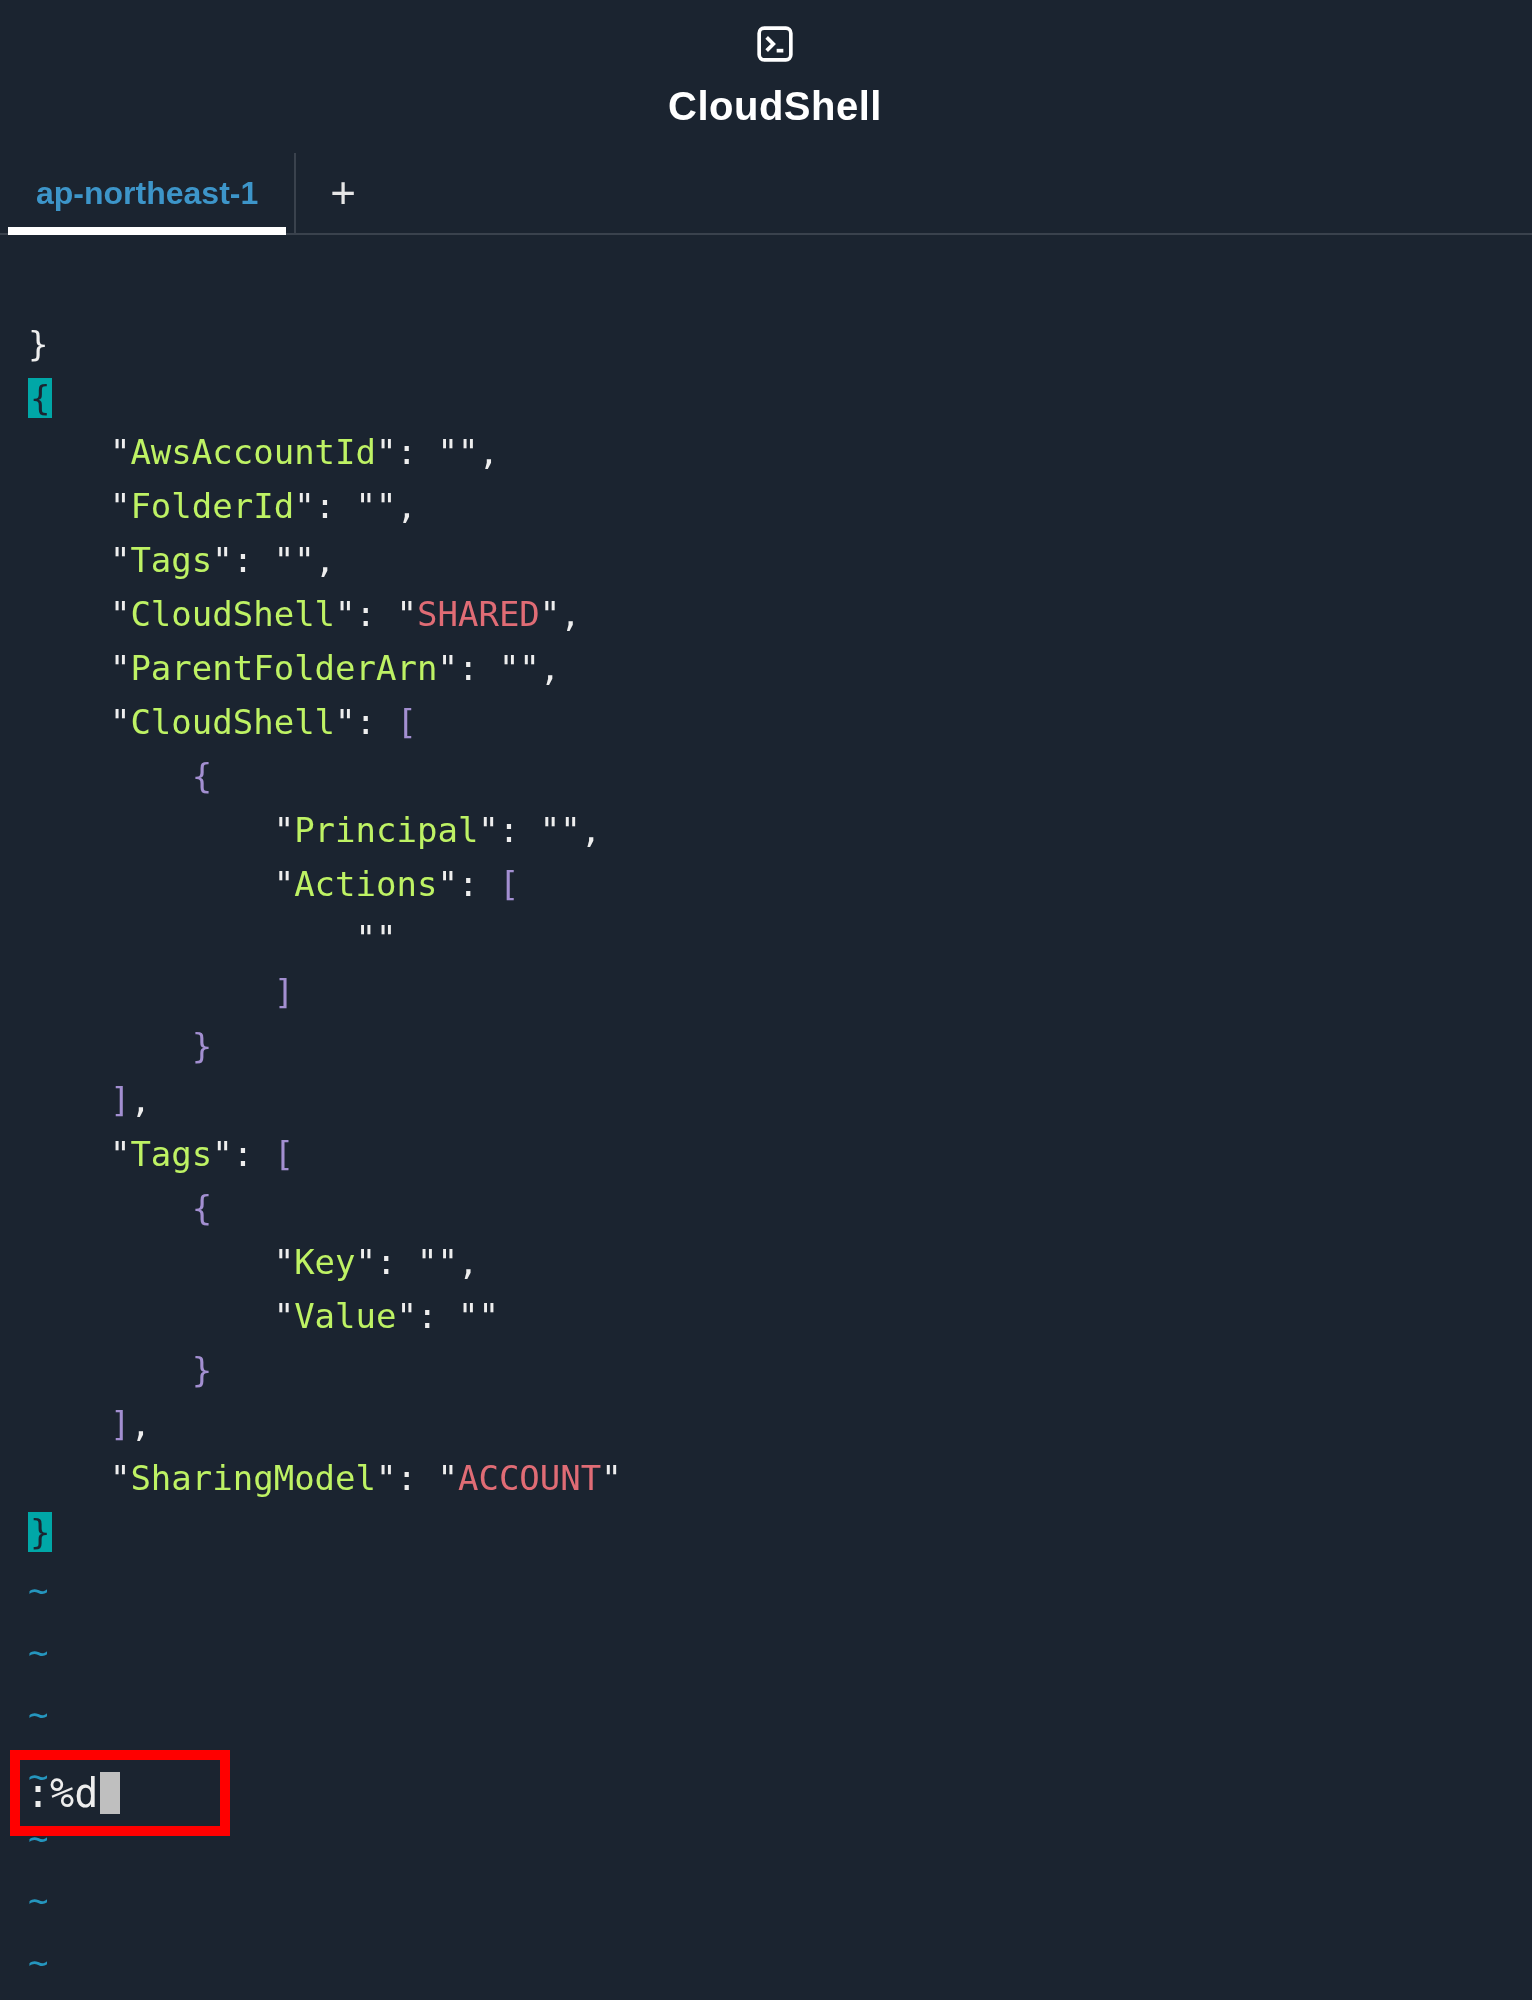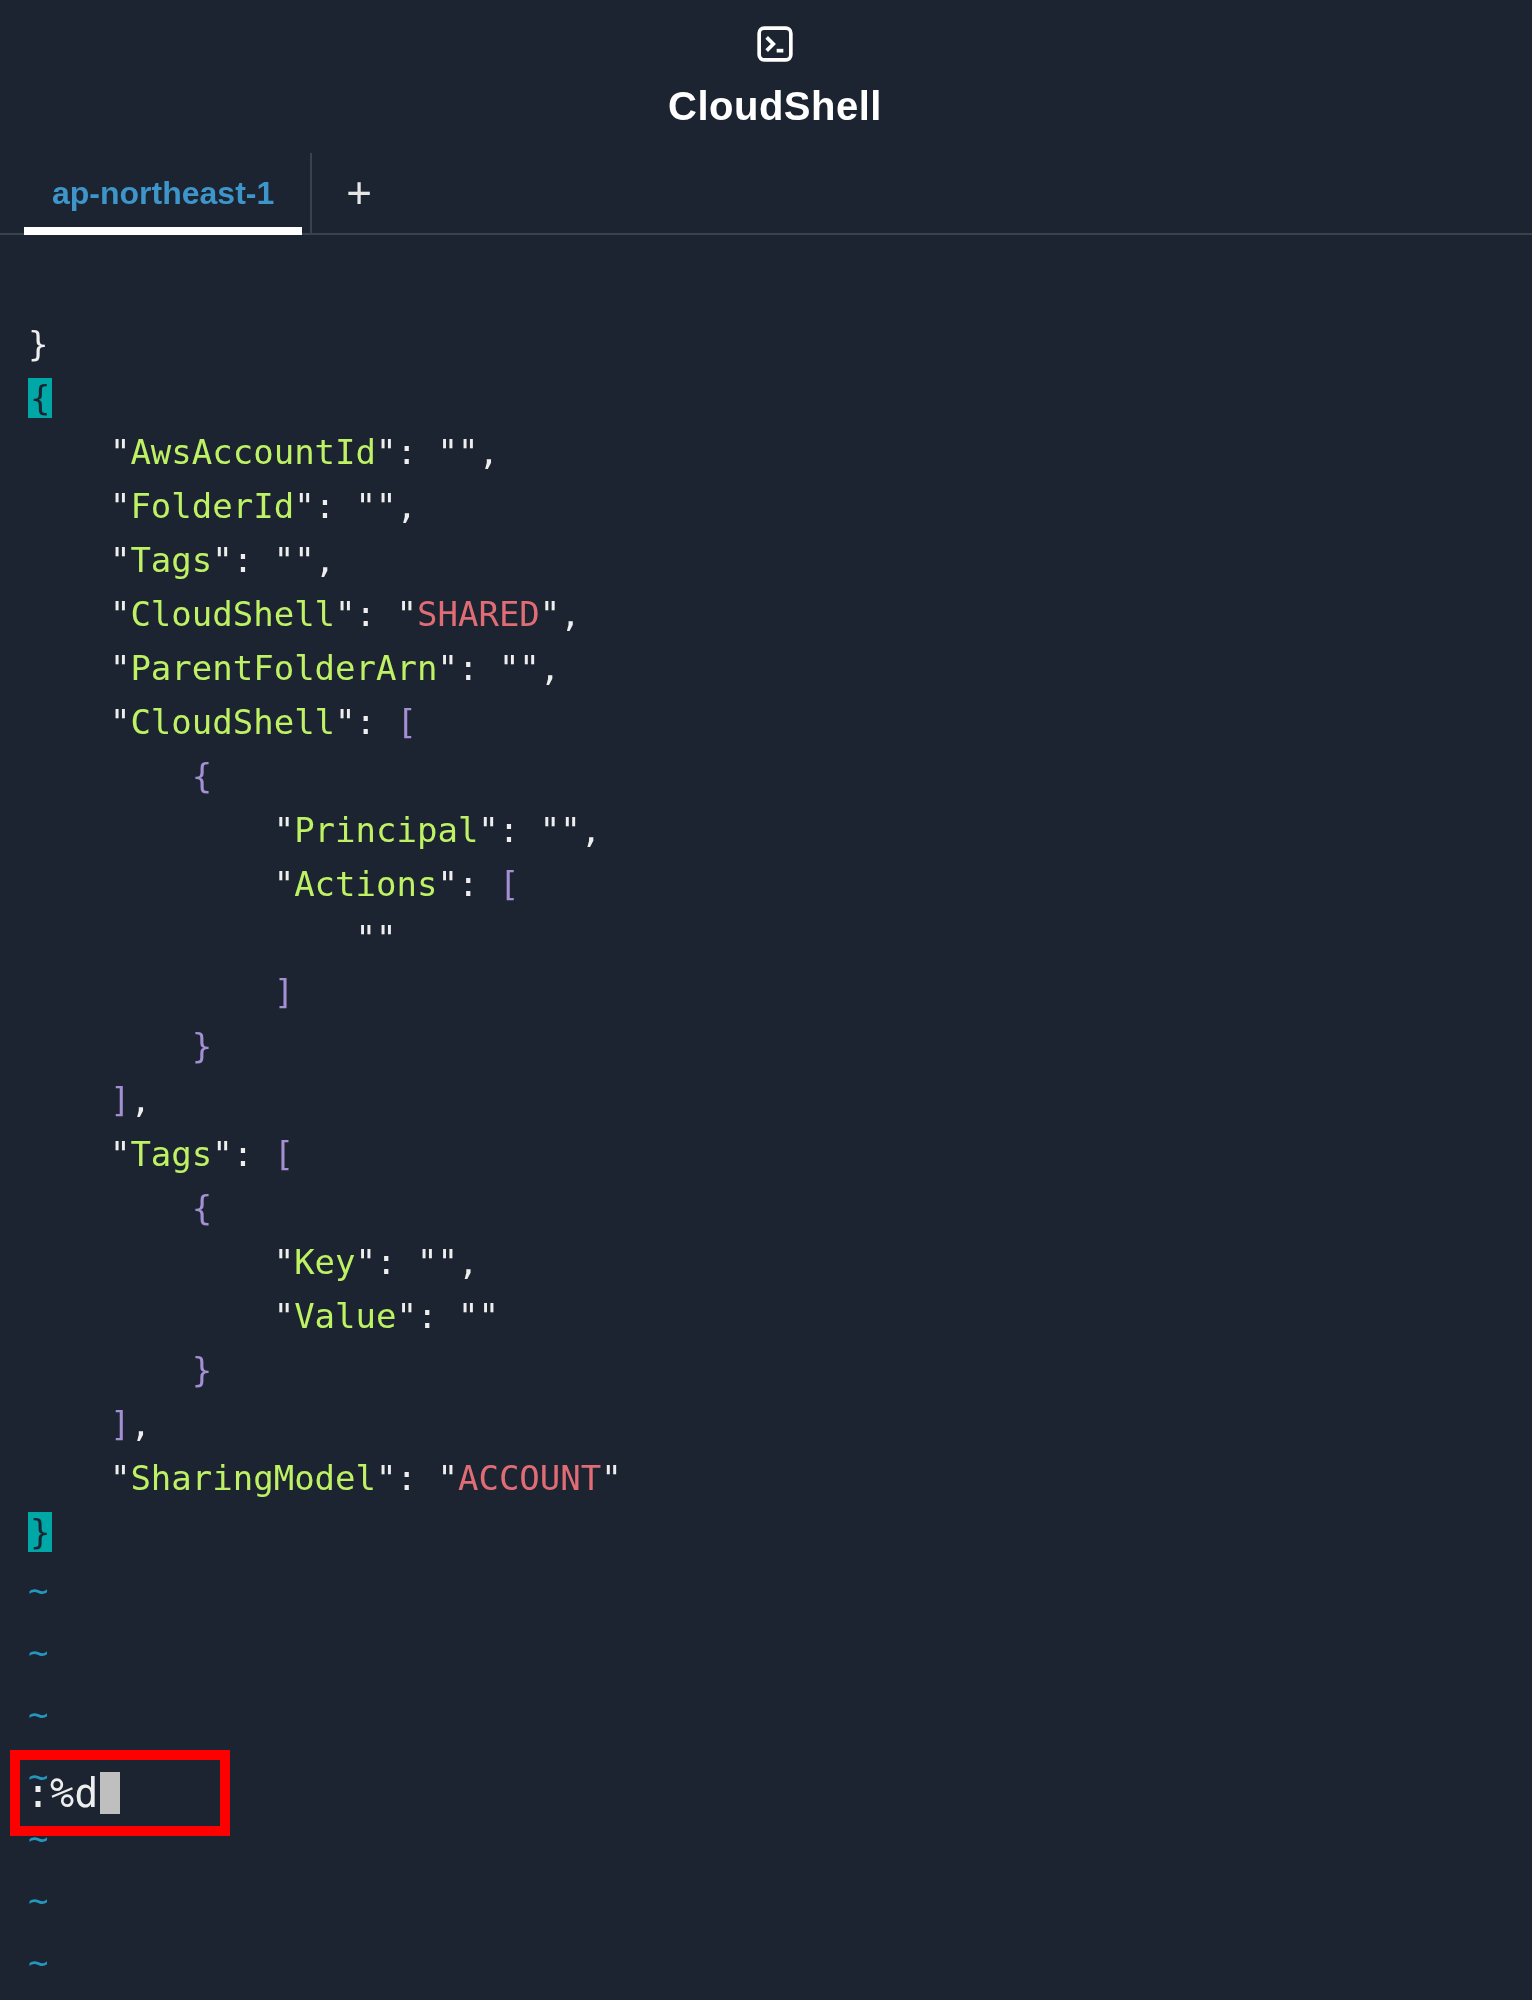--- a/index.html
+++ b/index.html
@@ -28,21 +28,21 @@
     font-weight: 700;
     letter-spacing: 0.5px;
   }
 
   
   .tabbar {
     display: flex;
     align-items: stretch;
     height: 82px;
     border-bottom: 2px solid #3a424d;
-    padding-left: 16px;
+    padding-left: 0;
   }
   .tab {
     display: flex;
     align-items: center;
     justify-content: center;
     padding: 0 36px;
     font-family: "Helvetica Neue", Arial, sans-serif;
     font-size: 32px;
     font-weight: 600;
     color: #3d95c9;

